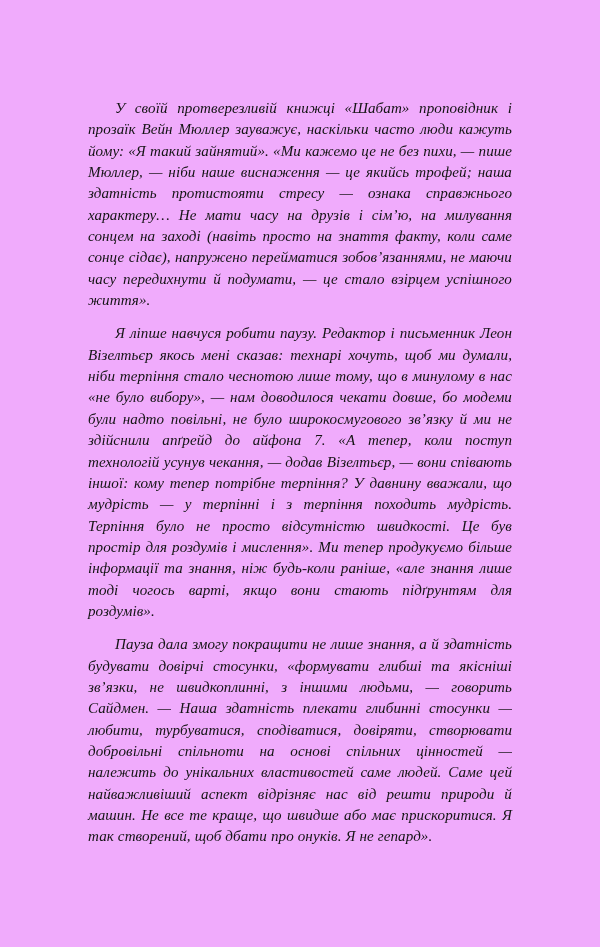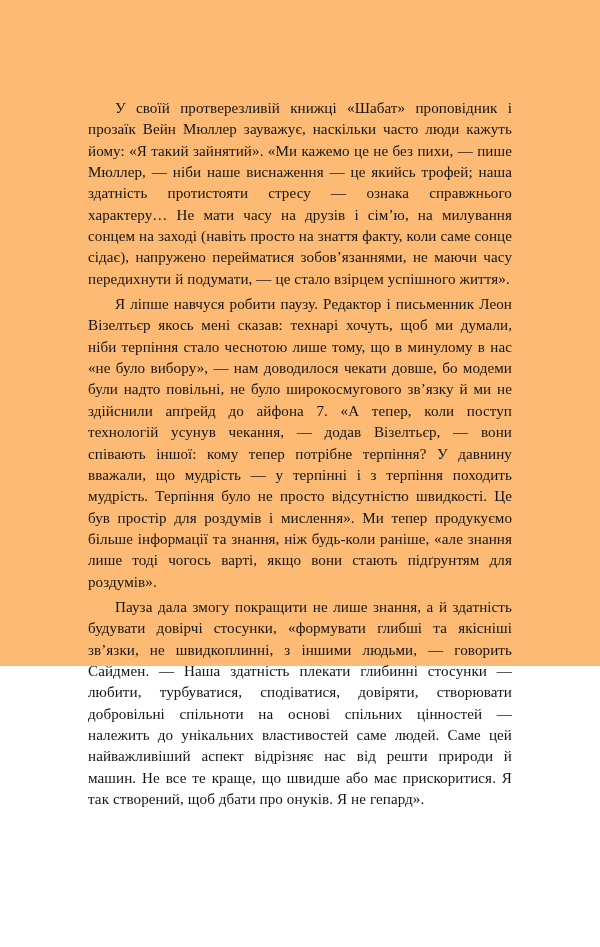--- a/index.html
+++ b/index.html
@@ -12,23 +12,24 @@
     height: 947px;
     background: #ffffff;
     font-family: "Liberation Serif", "DejaVu Serif", serif;
     color: #111111;
     overflow: hidden;
   }
 
   .page {
     position: relative;
     width: 600px;
-    height: 666px;
-    background: #fdba74;
+    height: 947px;
+    background: #f0abfc;
     box-sizing: border-box;
+    font-style: italic;
   }
 
   .text-block {
     position: absolute;
     left: 88px;
     top: 98px;
     width: 424px;
   }
 
   .para {
@@ -40,21 +41,21 @@
     line-height: 21.35px;
     text-indent: 27px;
     color: #141414;
     hyphens: manual;
     -webkit-hyphens: manual;
     word-spacing: 0.1px;
     letter-spacing: 0.005em;
   }
 
   .para + .para {
-    margin-top: 4px;
+    margin-top: 12px;
   }
 
   .folio {
     position: absolute;
     left: 0;
     right: 0;
     top: 857px;
     text-align: center;
     font-size: 14.6px;
     line-height: 18px;

